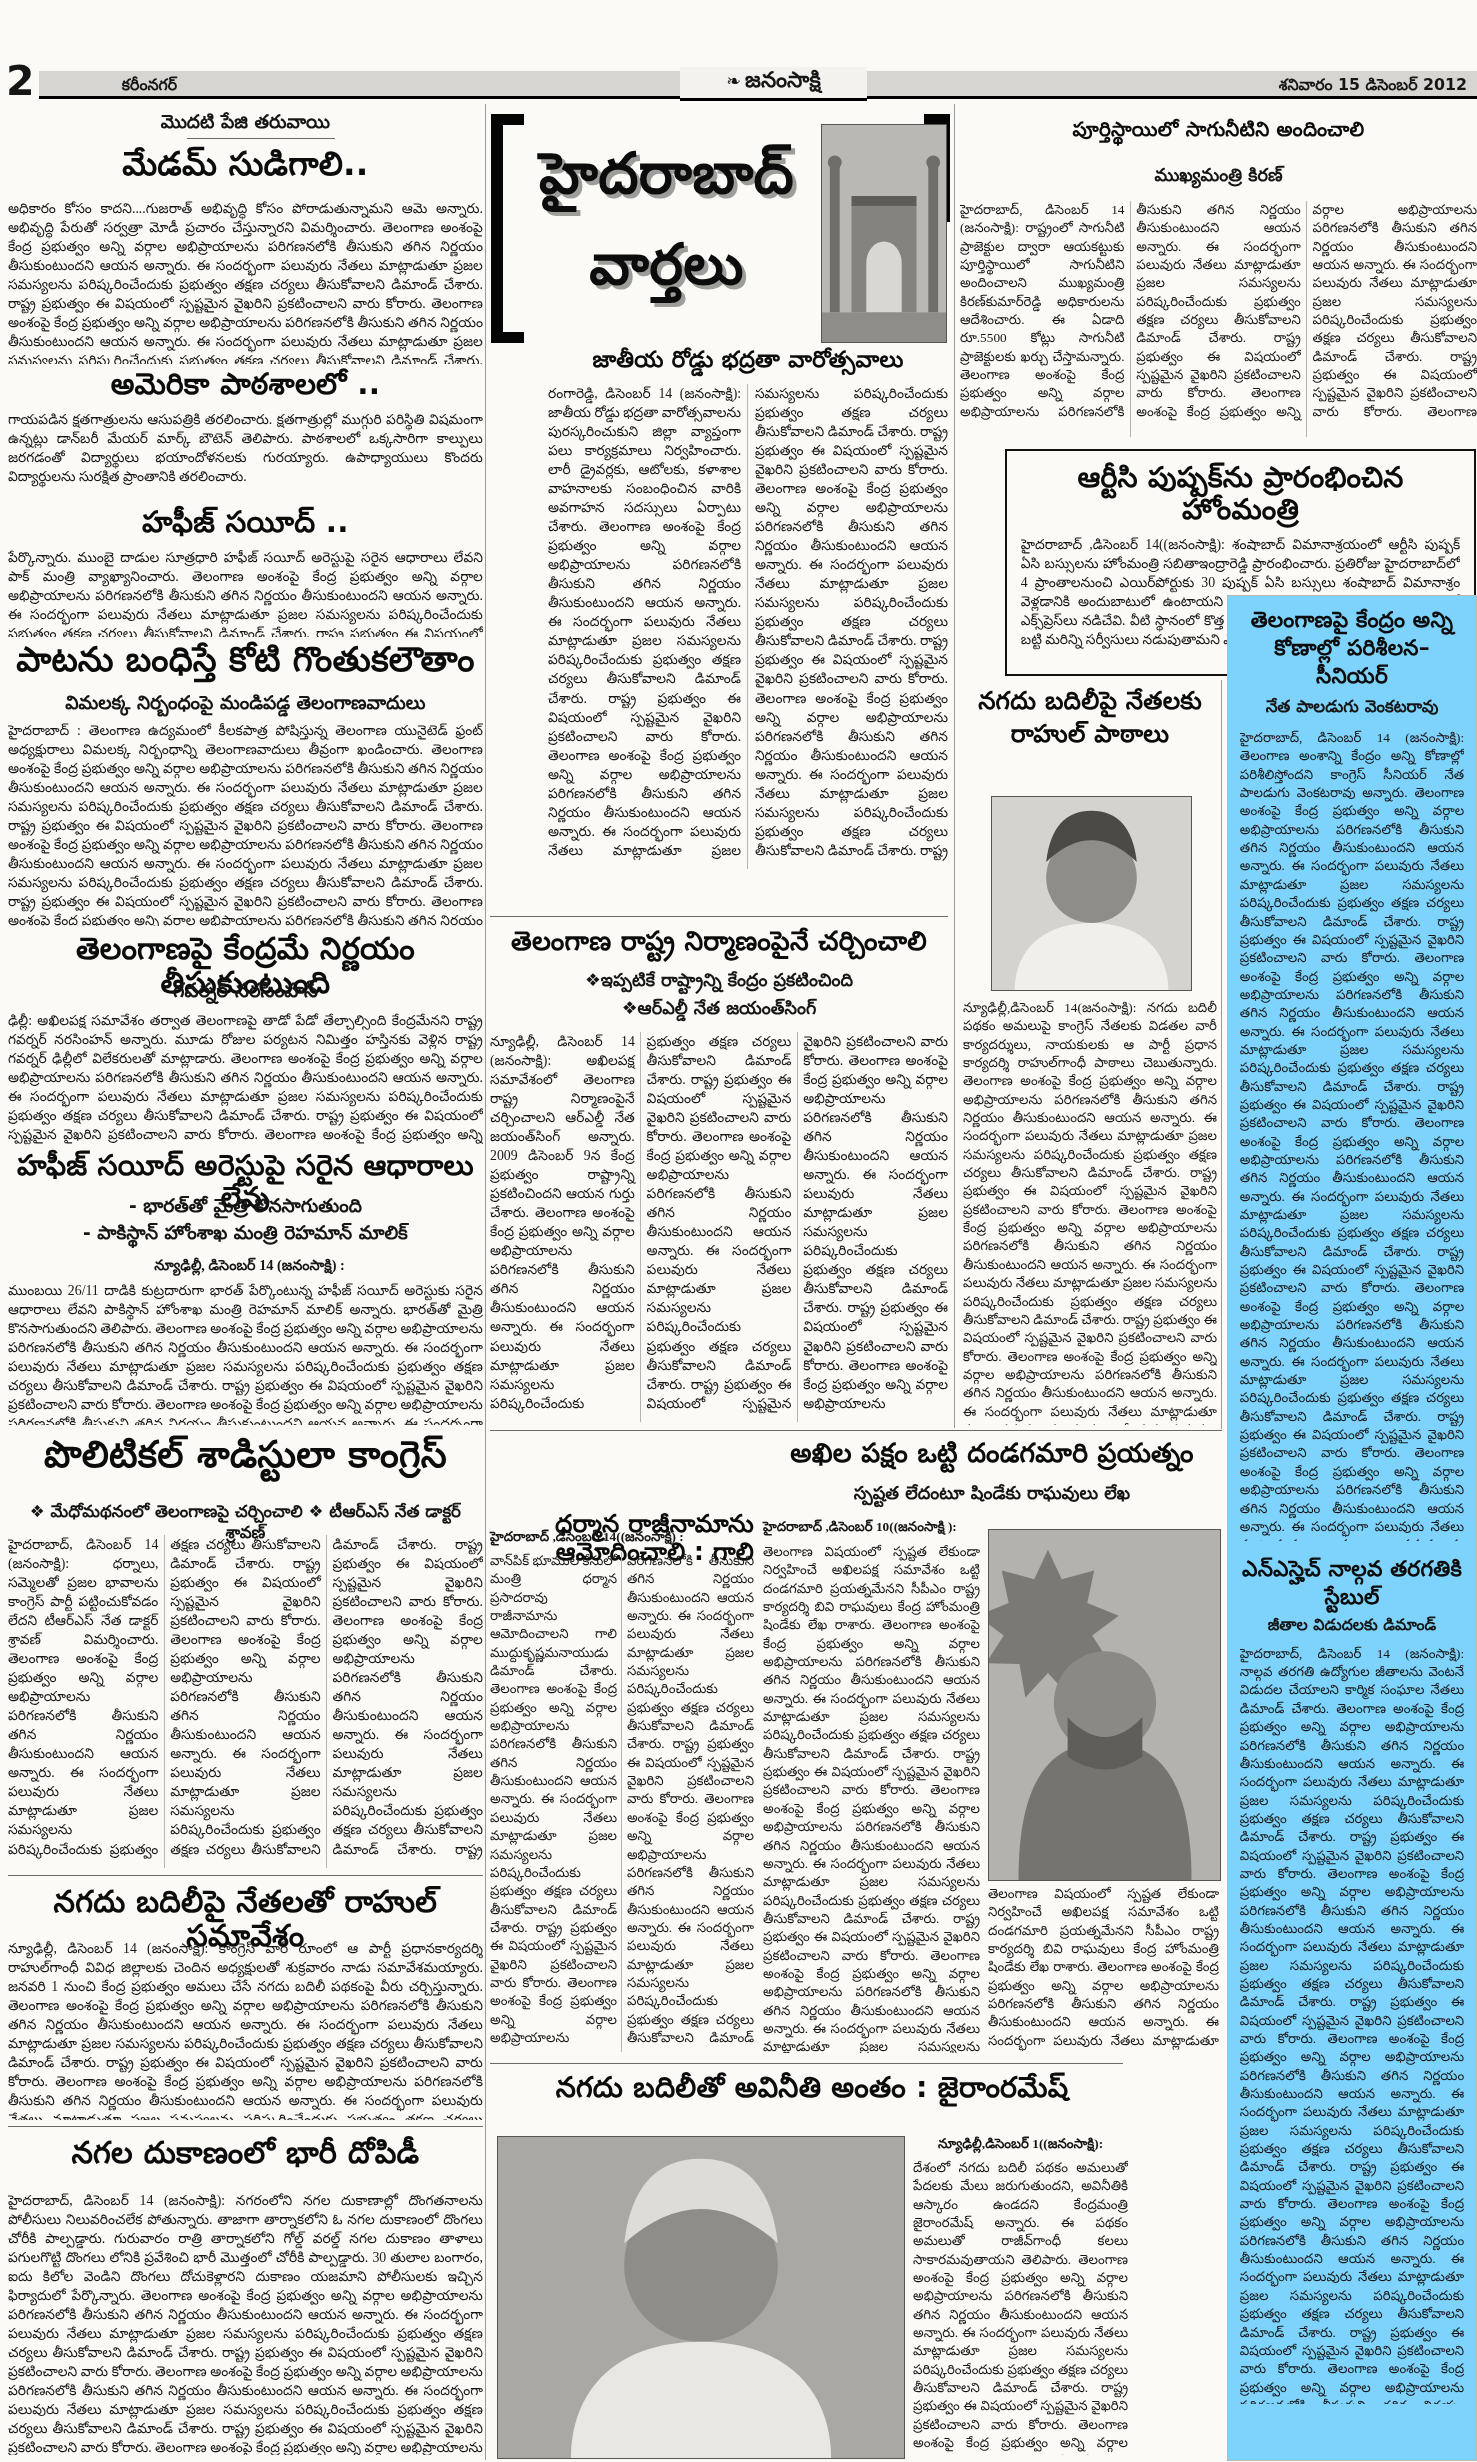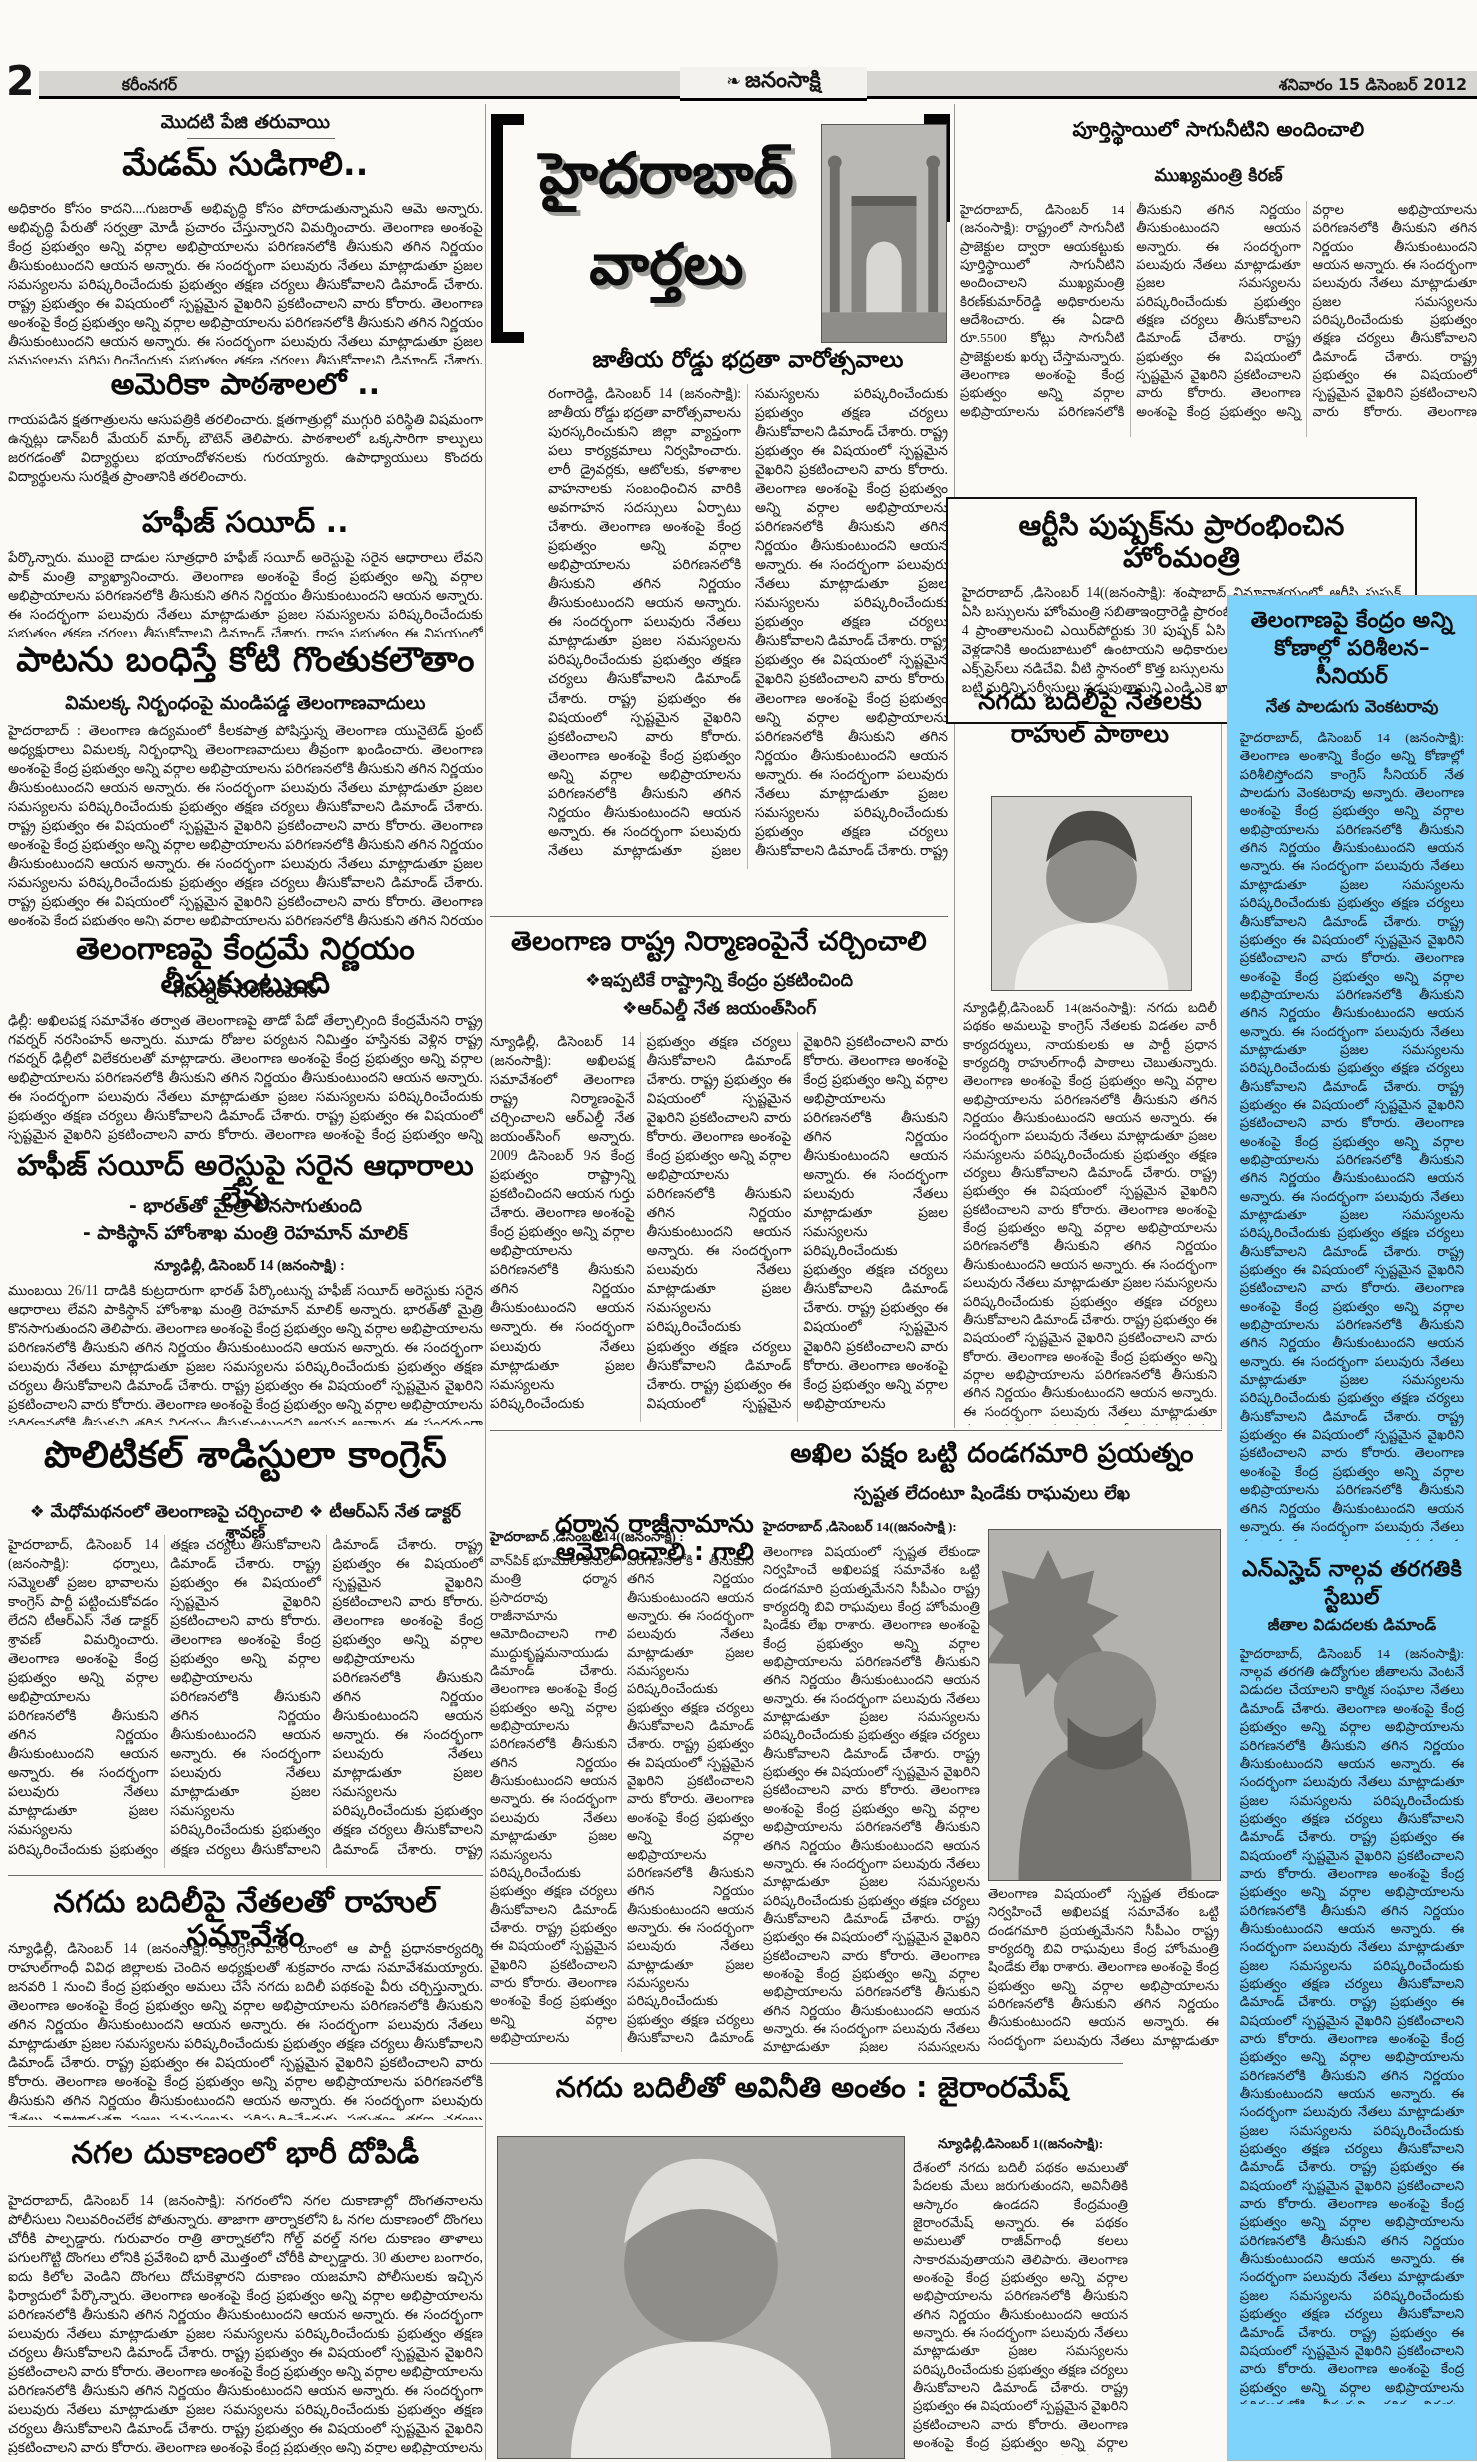--- a/index.html
+++ b/index.html
@@ -108,21 +108,21 @@
   <div class="abs sub" style="left:490px;top:969px;width:458px;font-size:17.7px;">❖ఇప్పటికే రాష్ట్రాన్ని కేంద్రం ప్రకటించింది</div>
   <div class="abs sub" style="left:490px;top:997px;width:458px;font-size:17.7px;">❖ఆర్ఎల్డీ నేత జయంత్‌సింగ్</div>
   <div class="abs body-txt" style="left:490px;top:1032px;width:458px;height:390px;column-count:3;column-gap:11.8px;column-rule:1px solid #b5b4b0;">న్యూఢిల్లీ, డిసెంబర్ 14 (జనంసాక్షి): అఖిలపక్ష సమావేశంలో తెలంగాణ రాష్ట్ర నిర్మాణంపైనే చర్చించాలని ఆర్ఎల్డీ నేత జయంత్‌సింగ్ అన్నారు. 2009 డిసెంబర్ 9న కేంద్ర ప్రభుత్వం రాష్ట్రాన్ని ప్రకటించిందని ఆయన గుర్తు చేశారు. తెలంగాణ అంశంపై కేంద్ర ప్రభుత్వం అన్ని వర్గాల అభిప్రాయాలను పరిగణనలోకి తీసుకుని తగిన నిర్ణయం తీసుకుంటుందని ఆయన అన్నారు. ఈ సందర్భంగా పలువురు నేతలు మాట్లాడుతూ ప్రజల సమస్యలను పరిష్కరించేందుకు ప్రభుత్వం తక్షణ చర్యలు తీసుకోవాలని డిమాండ్ చేశారు. రాష్ట్ర ప్రభుత్వం ఈ విషయంలో స్పష్టమైన వైఖరిని ప్రకటించాలని వారు కోరారు. తెలంగాణ అంశంపై కేంద్ర ప్రభుత్వం అన్ని వర్గాల అభిప్రాయాలను పరిగణనలోకి తీసుకుని తగిన నిర్ణయం తీసుకుంటుందని ఆయన అన్నారు. ఈ సందర్భంగా పలువురు నేతలు మాట్లాడుతూ ప్రజల సమస్యలను పరిష్కరించేందుకు ప్రభుత్వం తక్షణ చర్యలు తీసుకోవాలని డిమాండ్ చేశారు. రాష్ట్ర ప్రభుత్వం ఈ విషయంలో స్పష్టమైన వైఖరిని ప్రకటించాలని వారు కోరారు. తెలంగాణ అంశంపై కేంద్ర ప్రభుత్వం అన్ని వర్గాల అభిప్రాయాలను పరిగణనలోకి తీసుకుని తగిన నిర్ణయం తీసుకుంటుందని ఆయన అన్నారు. ఈ సందర్భంగా పలువురు నేతలు మాట్లాడుతూ ప్రజల సమస్యలను పరిష్కరించేందుకు ప్రభుత్వం తక్షణ చర్యలు తీసుకోవాలని డిమాండ్ చేశారు. రాష్ట్ర ప్రభుత్వం ఈ విషయంలో స్పష్టమైన వైఖరిని ప్రకటించాలని వారు కోరారు. తెలంగాణ అంశంపై కేంద్ర ప్రభుత్వం అన్ని వర్గాల అభిప్రాయాలను పరిగణనలోకి తీసుకుని తగిన నిర్ణయం తీసుకుంటుందని ఆయన అన్నారు. ఈ సందర్భంగా పలువురు నేతలు మాట్లాడుతూ ప్రజల సమస్యలను పరిష్కరించేందుకు ప్రభుత్వం తక్షణ చర్యలు తీసుకోవాలని డిమాండ్ చేశారు. రాష్ట్ర ప్రభుత్వం ఈ విషయంలో స్పష్టమైన వైఖరిని ప్రకటించాలని వారు కోరారు. తెలంగాణ అంశంపై కేంద్ర ప్రభుత్వం అన్ని వర్గాల అభిప్రాయాలను పరిగణనలోకి తీసుకుని తగిన నిర్ణయం తీసుకుంటుందని ఆయన అన్నారు. ఈ సందర్భంగా పలువురు నేతలు మాట్లాడుతూ ప్రజల సమస్యలను పరిష్కరించేందుకు ప్రభుత్వం తక్షణ చర్యలు తీసుకోవాలని డిమాండ్ చేశారు. రాష్ట్ర ప్రభుత్వం ఈ విషయంలో స్పష్టమైన వైఖరిని ప్రకటించాలని వారు కోరారు. తెలంగాణ అంశంపై కేంద్ర ప్రభుత్వం అన్ని వర్గాల అభిప్రాయాలను పరిగణనలోకి తీసుకుని తగిన నిర్ణయం తీసుకుంటుందని ఆయన అన్నారు. ఈ సందర్భంగా పలువురు నేతలు మాట్లాడుతూ ప్రజల సమస్యలను పరిష్కరించేందుకు ప్రభుత్వం తక్షణ చర్యలు తీసుకోవాలని డిమాండ్ చేశారు. రాష్ట్ర ప్రభుత్వం ఈ విషయంలో స్పష్టమైన వైఖరిని ప్రకటించాలని వారు కోరారు. తెలంగాణ అంశంపై కేంద్ర ప్రభుత్వం అన్ని వర్గాల అభిప్రాయాలను పరిగణనలోకి తీసుకుని తగిన నిర్ణయం తీసుకుంటుందని ఆయన అన్నారు. ఈ సందర్భంగా పలువురు నేతలు మాట్లాడుతూ ప్రజల సమస్యలను పరిష్కరించేందుకు ప్రభుత్వం తక్షణ చర్యలు తీసుకోవాలని డిమాండ్ చేశారు. రాష్ట్ర ప్రభుత్వం ఈ విషయంలో స్పష్టమైన వైఖరిని ప్రకటించాలని వారు కోరారు. తెలంగాణ అంశంపై కేంద్ర ప్రభుత్వం అన్ని వర్గాల అభిప్రాయాలను పరిగణనలోకి తీసుకుని తగిన నిర్ణయం తీసుకుంటుందని ఆయన అన్నారు. ఈ సందర్భంగా పలువురు నేతలు మాట్లాడుతూ ప్రజల సమస్యలను పరిష్కరించేందుకు ప్రభుత్వం తక్షణ చర్యలు తీసుకోవాలని డిమాండ్ చేశారు. రాష్ట్ర ప్రభుత్వం ఈ విషయంలో స్పష్టమైన వైఖరిని ప్రకటించాలని వారు కోరారు. తెలంగాణ అంశంపై కేంద్ర ప్రభుత్వం అన్ని వర్గాల అభిప్రాయాలను పరిగణనలోకి తీసుకుని తగిన నిర్ణయం తీసుకుంటుందని ఆయన అన్నారు. ఈ సందర్భంగా పలువురు నేతలు మాట్లాడుతూ ప్రజల సమస్యలను పరిష్కరించేందుకు ప్రభుత్వం తక్షణ చర్యలు తీసుకోవాలని డిమాండ్ చేశారు. రాష్ట్ర ప్రభుత్వం ఈ విషయంలో స్పష్టమైన వైఖరిని ప్రకటించాలని వారు కోరారు.</div>
 
   <div class="abs hl" style="left:490px;top:1510px;width:264px;font-size:24.6px;text-align:right;">ధర్మాన రాజీనామాను ఆమోదించాలి : గాలి</div>
   <div class="abs dateline" style="left:490px;top:1529px;width:264px;text-align:left;font-size:13.3px;">హైదరాబాద్ ,డిసెంబర్ 14((జనంసాక్షి) :</div>
   <div class="abs body-txt" style="left:490px;top:1552px;width:264px;height:500px;column-count:2;column-gap:9.9px;column-rule:1px solid #b5b4b0;font-size:13.3px;">వాన్‌పిక్ భూముల కేసులో మంత్రి ధర్మాన ప్రసాదరావు రాజీనామాను ఆమోదించాలని గాలి ముద్దుకృష్ణమనాయుడు డిమాండ్ చేశారు. తెలంగాణ అంశంపై కేంద్ర ప్రభుత్వం అన్ని వర్గాల అభిప్రాయాలను పరిగణనలోకి తీసుకుని తగిన నిర్ణయం తీసుకుంటుందని ఆయన అన్నారు. ఈ సందర్భంగా పలువురు నేతలు మాట్లాడుతూ ప్రజల సమస్యలను పరిష్కరించేందుకు ప్రభుత్వం తక్షణ చర్యలు తీసుకోవాలని డిమాండ్ చేశారు. రాష్ట్ర ప్రభుత్వం ఈ విషయంలో స్పష్టమైన వైఖరిని ప్రకటించాలని వారు కోరారు. తెలంగాణ అంశంపై కేంద్ర ప్రభుత్వం అన్ని వర్గాల అభిప్రాయాలను పరిగణనలోకి తీసుకుని తగిన నిర్ణయం తీసుకుంటుందని ఆయన అన్నారు. ఈ సందర్భంగా పలువురు నేతలు మాట్లాడుతూ ప్రజల సమస్యలను పరిష్కరించేందుకు ప్రభుత్వం తక్షణ చర్యలు తీసుకోవాలని డిమాండ్ చేశారు. రాష్ట్ర ప్రభుత్వం ఈ విషయంలో స్పష్టమైన వైఖరిని ప్రకటించాలని వారు కోరారు. తెలంగాణ అంశంపై కేంద్ర ప్రభుత్వం అన్ని వర్గాల అభిప్రాయాలను పరిగణనలోకి తీసుకుని తగిన నిర్ణయం తీసుకుంటుందని ఆయన అన్నారు. ఈ సందర్భంగా పలువురు నేతలు మాట్లాడుతూ ప్రజల సమస్యలను పరిష్కరించేందుకు ప్రభుత్వం తక్షణ చర్యలు తీసుకోవాలని డిమాండ్ చేశారు. రాష్ట్ర ప్రభుత్వం ఈ విషయంలో స్పష్టమైన వైఖరిని ప్రకటించాలని వారు కోరారు. తెలంగాణ అంశంపై కేంద్ర ప్రభుత్వం అన్ని వర్గాల అభిప్రాయాలను పరిగణనలోకి తీసుకుని తగిన నిర్ణయం తీసుకుంటుందని ఆయన అన్నారు. ఈ సందర్భంగా పలువురు నేతలు మాట్లాడుతూ ప్రజల సమస్యలను పరిష్కరించేందుకు ప్రభుత్వం తక్షణ చర్యలు తీసుకోవాలని డిమాండ్ చేశారు. రాష్ట్ర ప్రభుత్వం ఈ విషయంలో స్పష్టమైన వైఖరిని ప్రకటించాలని వారు కోరారు. తెలంగాణ అంశంపై కేంద్ర ప్రభుత్వం అన్ని వర్గాల అభిప్రాయాలను పరిగణనలోకి తీసుకుని తగిన నిర్ణయం తీసుకుంటుందని ఆయన అన్నారు. ఈ సందర్భంగా పలువురు నేతలు మాట్లాడుతూ ప్రజల సమస్యలను పరిష్కరించేందుకు ప్రభుత్వం తక్షణ చర్యలు తీసుకోవాలని డిమాండ్ చేశారు. రాష్ట్ర ప్రభుత్వం ఈ విషయంలో స్పష్టమైన వైఖరిని ప్రకటించాలని వారు కోరారు. తెలంగాణ అంశంపై కేంద్ర ప్రభుత్వం అన్ని వర్గాల అభిప్రాయాలను పరిగణనలోకి తీసుకుని తగిన నిర్ణయం తీసుకుంటుందని ఆయన అన్నారు. ఈ సందర్భంగా పలువురు నేతలు మాట్లాడుతూ ప్రజల సమస్యలను పరిష్కరించేందుకు ప్రభుత్వం తక్షణ చర్యలు తీసుకోవాలని డిమాండ్ చేశారు. రాష్ట్ర ప్రభుత్వం ఈ విషయంలో స్పష్టమైన వైఖరిని ప్రకటించాలని వారు కోరారు. తెలంగాణ అంశంపై కేంద్ర ప్రభుత్వం అన్ని వర్గాల అభిప్రాయాలను పరిగణనలోకి తీసుకుని తగిన నిర్ణయం తీసుకుంటుందని ఆయన అన్నారు. ఈ సందర్భంగా పలువురు నేతలు మాట్లాడుతూ ప్రజల సమస్యలను పరిష్కరించేందుకు ప్రభుత్వం తక్షణ చర్యలు తీసుకోవాలని డిమాండ్ చేశారు. రాష్ట్ర ప్రభుత్వం ఈ విషయంలో స్పష్టమైన వైఖరిని ప్రకటించాలని వారు కోరారు. తెలంగాణ అంశంపై కేంద్ర ప్రభుత్వం అన్ని వర్గాల అభిప్రాయాలను పరిగణనలోకి తీసుకుని తగిన నిర్ణయం తీసుకుంటుందని ఆయన అన్నారు. ఈ సందర్భంగా పలువురు నేతలు మాట్లాడుతూ ప్రజల సమస్యలను పరిష్కరించేందుకు ప్రభుత్వం తక్షణ చర్యలు తీసుకోవాలని డిమాండ్ చేశారు. రాష్ట్ర ప్రభుత్వం ఈ విషయంలో స్పష్టమైన వైఖరిని ప్రకటించాలని వారు కోరారు.</div>
 
   <div class="abs hl" style="left:763px;top:1438px;width:458px;font-size:26.6px;">అఖిల పక్షం ఒట్టి దండగమారి ప్రయత్నం</div>
   <div class="abs sub" style="left:763px;top:1482px;width:458px;font-size:17.7px;">స్పష్టత లేదంటూ షిండేకు రాఘవులు లేఖ</div>
-  <div class="abs dateline" style="left:763px;top:1519px;width:217px;text-align:left;font-size:13.3px;">హైదరాబాద్ ,డిసెంబర్ 14((జనంసాక్షి ):</div>
+  <div class="abs dateline" style="left:763px;top:1519px;width:217px;text-align:left;font-size:13.3px;">హైదరాబాద్ ,డిసెంబర్ 10((జనంసాక్షి ):</div>
   <div class="abs body-txt" style="left:763px;top:1543px;width:217px;height:510px;font-size:13.3px;">తెలంగాణ విషయంలో స్పష్టత లేకుండా నిర్వహించే అఖిలపక్ష సమావేశం ఒట్టి దండగమారి ప్రయత్నమేనని సీపీఎం రాష్ట్ర కార్యదర్శి బివి రాఘవులు కేంద్ర హోంమంత్రి షిండేకు లేఖ రాశారు. తెలంగాణ అంశంపై కేంద్ర ప్రభుత్వం అన్ని వర్గాల అభిప్రాయాలను పరిగణనలోకి తీసుకుని తగిన నిర్ణయం తీసుకుంటుందని ఆయన అన్నారు. ఈ సందర్భంగా పలువురు నేతలు మాట్లాడుతూ ప్రజల సమస్యలను పరిష్కరించేందుకు ప్రభుత్వం తక్షణ చర్యలు తీసుకోవాలని డిమాండ్ చేశారు. రాష్ట్ర ప్రభుత్వం ఈ విషయంలో స్పష్టమైన వైఖరిని ప్రకటించాలని వారు కోరారు. తెలంగాణ అంశంపై కేంద్ర ప్రభుత్వం అన్ని వర్గాల అభిప్రాయాలను పరిగణనలోకి తీసుకుని తగిన నిర్ణయం తీసుకుంటుందని ఆయన అన్నారు. ఈ సందర్భంగా పలువురు నేతలు మాట్లాడుతూ ప్రజల సమస్యలను పరిష్కరించేందుకు ప్రభుత్వం తక్షణ చర్యలు తీసుకోవాలని డిమాండ్ చేశారు. రాష్ట్ర ప్రభుత్వం ఈ విషయంలో స్పష్టమైన వైఖరిని ప్రకటించాలని వారు కోరారు. తెలంగాణ అంశంపై కేంద్ర ప్రభుత్వం అన్ని వర్గాల అభిప్రాయాలను పరిగణనలోకి తీసుకుని తగిన నిర్ణయం తీసుకుంటుందని ఆయన అన్నారు. ఈ సందర్భంగా పలువురు నేతలు మాట్లాడుతూ ప్రజల సమస్యలను పరిష్కరించేందుకు ప్రభుత్వం తక్షణ చర్యలు తీసుకోవాలని డిమాండ్ చేశారు. రాష్ట్ర ప్రభుత్వం ఈ విషయంలో స్పష్టమైన వైఖరిని ప్రకటించాలని వారు కోరారు. తెలంగాణ అంశంపై కేంద్ర ప్రభుత్వం అన్ని వర్గాల అభిప్రాయాలను పరిగణనలోకి తీసుకుని తగిన నిర్ణయం తీసుకుంటుందని ఆయన అన్నారు. ఈ సందర్భంగా పలువురు నేతలు మాట్లాడుతూ ప్రజల సమస్యలను పరిష్కరించేందుకు ప్రభుత్వం తక్షణ చర్యలు తీసుకోవాలని డిమాండ్ చేశారు. రాష్ట్ర ప్రభుత్వం ఈ విషయంలో స్పష్టమైన వైఖరిని ప్రకటించాలని వారు కోరారు. తెలంగాణ అంశంపై కేంద్ర ప్రభుత్వం అన్ని వర్గాల అభిప్రాయాలను పరిగణనలోకి తీసుకుని తగిన నిర్ణయం తీసుకుంటుందని ఆయన అన్నారు. ఈ సందర్భంగా పలువురు నేతలు మాట్లాడుతూ ప్రజల సమస్యలను పరిష్కరించేందుకు ప్రభుత్వం తక్షణ చర్యలు తీసుకోవాలని డిమాండ్ చేశారు. రాష్ట్ర ప్రభుత్వం ఈ విషయంలో స్పష్టమైన వైఖరిని ప్రకటించాలని వారు కోరారు.</div>
   <div class="photo" style="left:988px;top:1529px;width:231px;height:350px;">
     <svg viewBox="0 0 235 355" preserveAspectRatio="none">
       <rect width="235" height="355" fill="#b3b2ae"></rect>
       <path d="M60 20 l14 30 33-9 -7 33 32 13 -27 20 18 28 -34 1 -6 34 -23-25 -23 25 -6-34 -34-1 18-28 -27-20 32-13 -7-33 33 9z" fill="#7a7975"></path>
       <circle cx="118" cy="175" r="52" fill="#8a8985"></circle>
       <path d="M118 215 c-60 0 -88 45 -88 140 h176 c0 -95 -28 -140 -88 -140z" fill="#757470"></path>
       <path d="M80 190 q38 40 76 0 v40 q-38 26 -76 0z" fill="#5f5e5a"></path>
     </svg>
   </div>
@@ -138,21 +138,21 @@
       <path d="M206 208 c-92 0 -132 55 -132 118 h264 c0 -63 -40 -118 -132 -118z" fill="#e8e7e3"></path>
     </svg>
   </div>
   <div class="abs dateline" style="left:913px;top:2136px;width:215px;font-size:13.3px;">న్యూఢిల్లీ,డిసెంబర్ 1((జనంసాక్షి):</div>
   <div class="abs body-txt" style="left:913px;top:2159px;width:215px;height:296px;font-size:13.3px;">దేశంలో నగదు బదిలీ పథకం అమలుతో పేదలకు మేలు జరుగుతుందని, అవినీతికి ఆస్కారం ఉండదని కేంద్రమంత్రి జైరాంరమేష్ అన్నారు. ఈ పథకం అమలుతో రాజీవ్‌గాంధీ కలలు సాకారమవుతాయని తెలిపారు. తెలంగాణ అంశంపై కేంద్ర ప్రభుత్వం అన్ని వర్గాల అభిప్రాయాలను పరిగణనలోకి తీసుకుని తగిన నిర్ణయం తీసుకుంటుందని ఆయన అన్నారు. ఈ సందర్భంగా పలువురు నేతలు మాట్లాడుతూ ప్రజల సమస్యలను పరిష్కరించేందుకు ప్రభుత్వం తక్షణ చర్యలు తీసుకోవాలని డిమాండ్ చేశారు. రాష్ట్ర ప్రభుత్వం ఈ విషయంలో స్పష్టమైన వైఖరిని ప్రకటించాలని వారు కోరారు. తెలంగాణ అంశంపై కేంద్ర ప్రభుత్వం అన్ని వర్గాల అభిప్రాయాలను పరిగణనలోకి తీసుకుని తగిన నిర్ణయం తీసుకుంటుందని ఆయన అన్నారు. ఈ సందర్భంగా పలువురు నేతలు మాట్లాడుతూ ప్రజల సమస్యలను పరిష్కరించేందుకు ప్రభుత్వం తక్షణ చర్యలు తీసుకోవాలని డిమాండ్ చేశారు. రాష్ట్ర ప్రభుత్వం ఈ విషయంలో స్పష్టమైన వైఖరిని ప్రకటించాలని వారు కోరారు. తెలంగాణ అంశంపై కేంద్ర ప్రభుత్వం అన్ని వర్గాల అభిప్రాయాలను పరిగణనలోకి తీసుకుని తగిన నిర్ణయం తీసుకుంటుందని ఆయన అన్నారు. ఈ సందర్భంగా పలువురు నేతలు మాట్లాడుతూ ప్రజల సమస్యలను పరిష్కరించేందుకు ప్రభుత్వం తక్షణ చర్యలు తీసుకోవాలని డిమాండ్ చేశారు. రాష్ట్ర ప్రభుత్వం ఈ విషయంలో స్పష్టమైన వైఖరిని ప్రకటించాలని వారు కోరారు.</div>
 
   <div class="abs hl" style="left:960px;top:118px;width:517px;font-size:20px;">పూర్తిస్థాయిలో సాగునీటిని అందించాలి</div>
   <div class="abs sub" style="left:960px;top:164px;width:517px;font-size:17.7px;">ముఖ్యమంత్రి కిరణ్</div>
   <div class="abs body-txt" style="left:960px;top:201px;width:517px;height:236px;column-count:3;column-gap:11.8px;column-rule:1px solid #b5b4b0;font-size:13.3px;">హైదరాబాద్, డిసెంబర్ 14 (జనంసాక్షి): రాష్ట్రంలో సాగునీటి ప్రాజెక్టుల ద్వారా ఆయకట్టుకు పూర్తిస్థాయిలో సాగునీటిని అందించాలని ముఖ్యమంత్రి కిరణ్‌కుమార్‌రెడ్డి అధికారులను ఆదేశించారు. ఈ ఏడాది రూ.5500 కోట్లు సాగునీటి ప్రాజెక్టులకు ఖర్చు చేస్తామన్నారు. తెలంగాణ అంశంపై కేంద్ర ప్రభుత్వం అన్ని వర్గాల అభిప్రాయాలను పరిగణనలోకి తీసుకుని తగిన నిర్ణయం తీసుకుంటుందని ఆయన అన్నారు. ఈ సందర్భంగా పలువురు నేతలు మాట్లాడుతూ ప్రజల సమస్యలను పరిష్కరించేందుకు ప్రభుత్వం తక్షణ చర్యలు తీసుకోవాలని డిమాండ్ చేశారు. రాష్ట్ర ప్రభుత్వం ఈ విషయంలో స్పష్టమైన వైఖరిని ప్రకటించాలని వారు కోరారు. తెలంగాణ అంశంపై కేంద్ర ప్రభుత్వం అన్ని వర్గాల అభిప్రాయాలను పరిగణనలోకి తీసుకుని తగిన నిర్ణయం తీసుకుంటుందని ఆయన అన్నారు. ఈ సందర్భంగా పలువురు నేతలు మాట్లాడుతూ ప్రజల సమస్యలను పరిష్కరించేందుకు ప్రభుత్వం తక్షణ చర్యలు తీసుకోవాలని డిమాండ్ చేశారు. రాష్ట్ర ప్రభుత్వం ఈ విషయంలో స్పష్టమైన వైఖరిని ప్రకటించాలని వారు కోరారు. తెలంగాణ అంశంపై కేంద్ర ప్రభుత్వం అన్ని వర్గాల అభిప్రాయాలను పరిగణనలోకి తీసుకుని తగిన నిర్ణయం తీసుకుంటుందని ఆయన అన్నారు. ఈ సందర్భంగా పలువురు నేతలు మాట్లాడుతూ ప్రజల సమస్యలను పరిష్కరించేందుకు ప్రభుత్వం తక్షణ చర్యలు తీసుకోవాలని డిమాండ్ చేశారు. రాష్ట్ర ప్రభుత్వం ఈ విషయంలో స్పష్టమైన వైఖరిని ప్రకటించాలని వారు కోరారు. తెలంగాణ అంశంపై కేంద్ర ప్రభుత్వం అన్ని వర్గాల అభిప్రాయాలను పరిగణనలోకి తీసుకుని తగిన నిర్ణయం తీసుకుంటుందని ఆయన అన్నారు. ఈ సందర్భంగా పలువురు నేతలు మాట్లాడుతూ ప్రజల సమస్యలను పరిష్కరించేందుకు ప్రభుత్వం తక్షణ చర్యలు తీసుకోవాలని డిమాండ్ చేశారు. రాష్ట్ర ప్రభుత్వం ఈ విషయంలో స్పష్టమైన వైఖరిని ప్రకటించాలని వారు కోరారు. తెలంగాణ అంశంపై కేంద్ర ప్రభుత్వం అన్ని వర్గాల అభిప్రాయాలను పరిగణనలోకి తీసుకుని తగిన నిర్ణయం తీసుకుంటుందని ఆయన అన్నారు. ఈ సందర్భంగా పలువురు నేతలు మాట్లాడుతూ ప్రజల సమస్యలను పరిష్కరించేందుకు ప్రభుత్వం తక్షణ చర్యలు తీసుకోవాలని డిమాండ్ చేశారు. రాష్ట్ర ప్రభుత్వం ఈ విషయంలో స్పష్టమైన వైఖరిని ప్రకటించాలని వారు కోరారు.</div>
 
-  <div class="abs boxed" style="left:946px;top:449px;width:471px;height:227px;padding:9.9px 13.8px;margin-top:48px;">
+  <div class="abs boxed" style="left:1005px;top:449px;width:471px;height:227px;padding:9.9px 13.8px;">
     <div class="hl" style="font-size:28.6px;">ఆర్టీసి పుష్పక్‌ను ప్రారంభించిన హోంమంత్రి</div>
     <div class="body-txt" style="margin-top:9.9px;height:148px;">హైదరాబాద్ ,డిసెంబర్ 14((జనంసాక్షి): శంషాబాద్ విమానాశ్రయంలో ఆర్టీసి పుష్పక్ ఏసి బస్సులను హోంమంత్రి సబితాఇంద్రారెడ్డి ప్రారంభించారు. ప్రతిరోజు హైదరాబాద్‌లో 4 ప్రాంతాలనుంచి ఎయిర్‌పోర్టుకు 30 పుష్పక్ ఏసి బస్సులు శంషాబాద్ విమానాశ్రం వెళ్లడానికి అందుబాటులో ఉంటాయని అధికారులు తెలిపారు. ఇప్పటి వరకు ఎరో ఎక్స్‌ప్రెస్‌లు నడిచేవి. వీటి స్థానంలో కొత్త బస్సులను ఆర్టీసీ ప్రారంభించింది. అవసరాన్ని బట్టి మరిన్ని సర్వీసులు నడుపుతామని ఎండి ఎకె ఖాన్ తెలిపారు.</div>
   </div>
 
   <div class="abs hl" style="left:963px;top:684px;width:254px;font-size:24.6px;line-height:1.35;">నగదు బదిలీపై నేతలకు రాహుల్ పాఠాలు</div>
   <div class="photo" style="left:991px;top:796px;width:199px;height:193px;">
     <svg viewBox="0 0 202 196" preserveAspectRatio="none">
       <rect width="202" height="196" fill="#d4d3cf"></rect>
       <circle cx="101" cy="82" r="46" fill="#8e8d89"></circle>
       <path d="M55 66 q46 -44 92 0 q-6 -52 -46 -52 q-40 0 -46 52z" fill="#4b4a46"></path>

